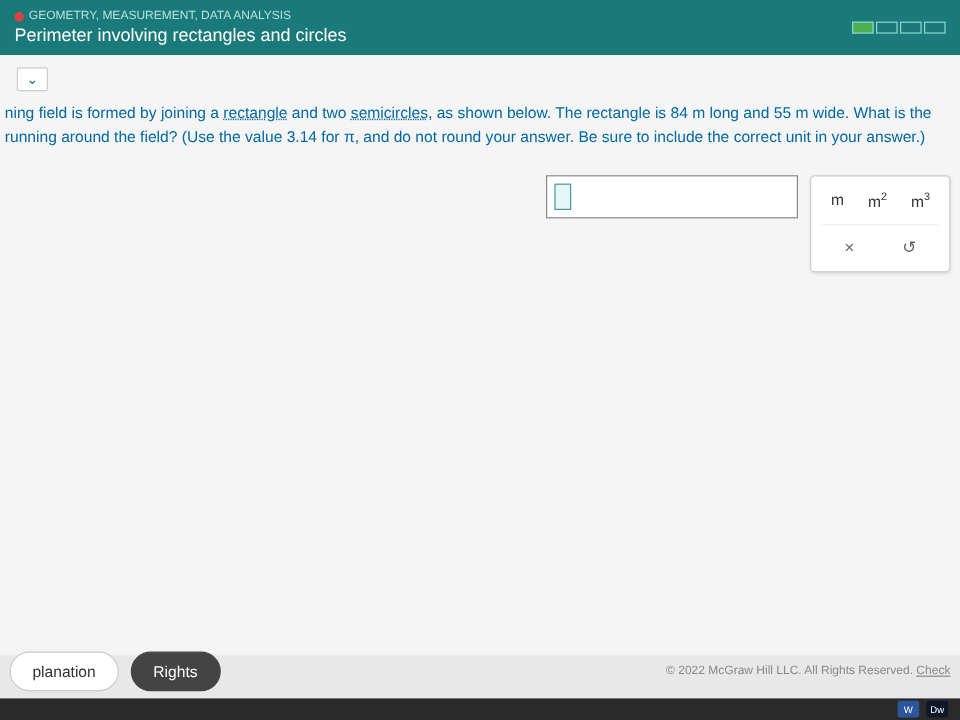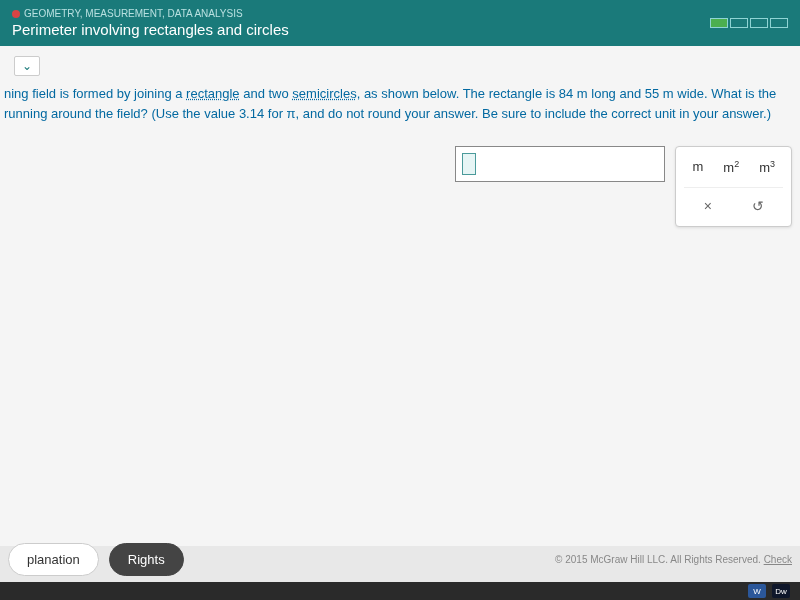--- a/index.html
+++ b/index.html
@@ -247,21 +247,21 @@
     </div>
   </div>
 </div>
 
 <div class="bottom-bar">
   <div class="bottom-left">
     <button class="pill-btn">planation</button>
     <button class="pill-btn dark">Rights</button>
   </div>
   <div class="copyright">
-    <span>© 2015 McGraw Hill LLC. All Rights Reserved.</span>
+    <span>© 2022 McGraw Hill LLC. All Rights Reserved.</span>
     <a href="#">Check</a>
   </div>
 </div>
 
 <div class="taskbar">
   <div class="taskbar-icon word">W</div>
   <div class="taskbar-icon dw">Dw</div>
 </div>
 
 </body></html>

